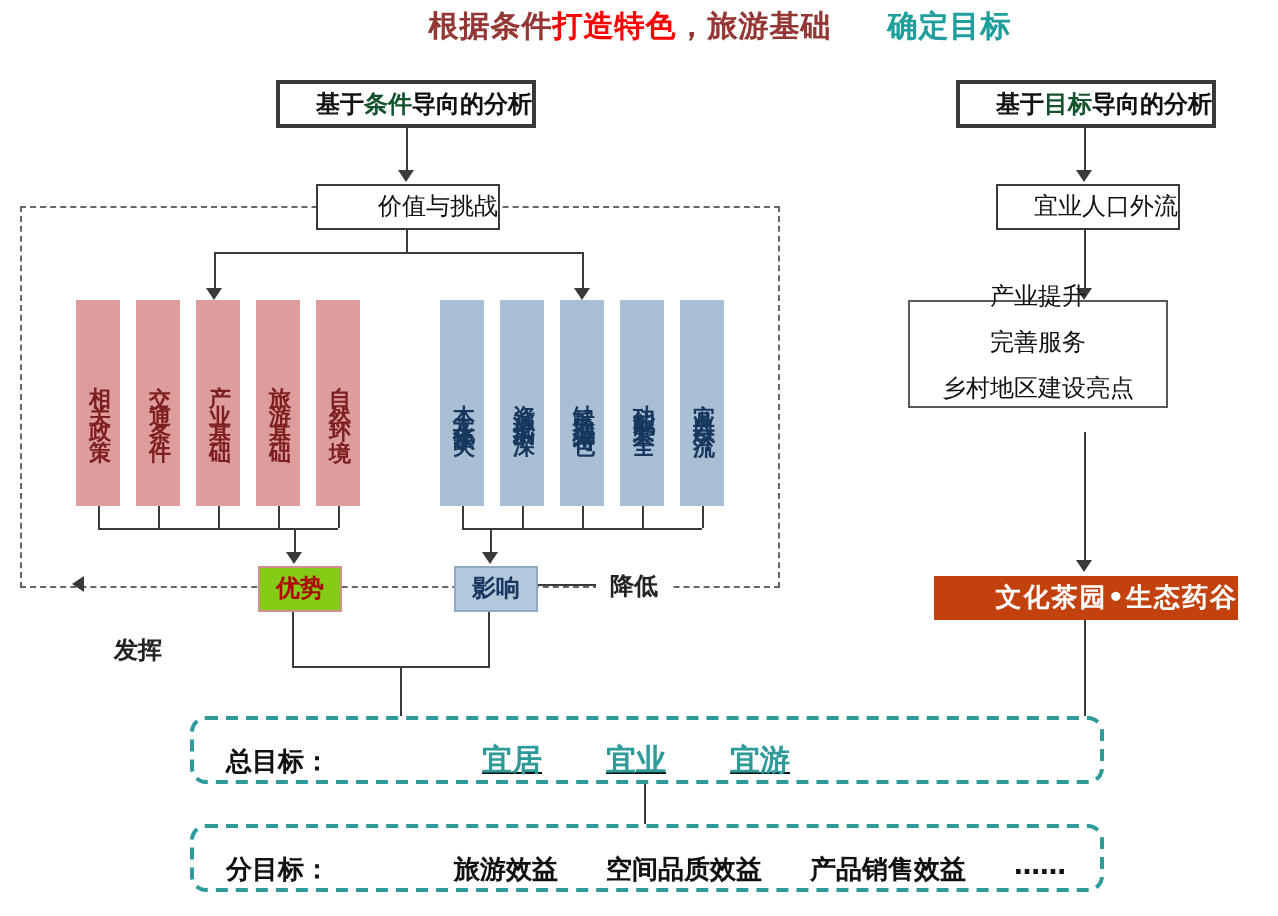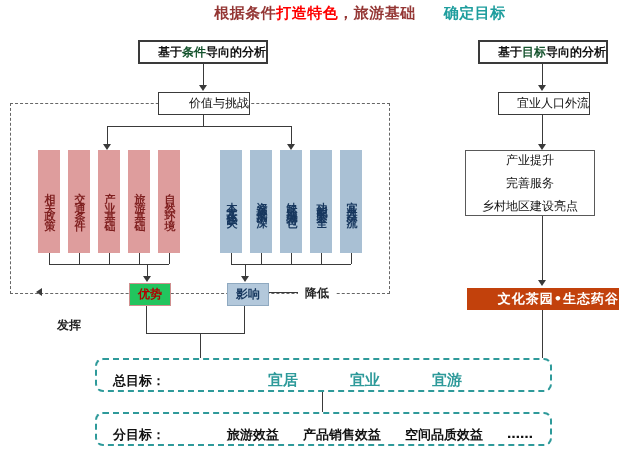--- a/index.html
+++ b/index.html
@@ -32,21 +32,21 @@
               border-left:4px solid transparent; border-right:4px solid transparent;
               border-top:6px solid #3a3a3a; }
   .arr-left { position:absolute; width:0; height:0; z-index:2;
               border-top:4px solid transparent; border-bottom:4px solid transparent;
               border-right:6px solid #3a3a3a; }
   .dashed-rect { position:absolute; border:1.5px dashed #666; z-index:0; }
 
   .tag { position:absolute; z-index:3; background:#fff; padding:0 2px; height:21px;
          display:flex; align-items:center; justify-content:center;
          font-size:12px; font-weight:bold; color:#222; }
-  .adv { background:#22c55e; color:#b00000; border:1px solid #cf8f8f;text-align:center; }
+  .adv { background:#84cc16; color:#b00000; border:1px solid #cf8f8f;text-align:center; }
   .imp { background:#b3c8db; color:#17375e; border:1px solid #8fa9c0; }
 
   .goals { flex-direction:column; gap:6px; border:1px solid #595959; font-size:12px; color:#111; }
   .red-box { background:#c2410c; color:#fff; font-weight:bold; font-size:13px; letter-spacing:1px; border:none; }
 
   .teal-box { position:absolute; box-sizing:border-box; background:#fff; z-index:3;
               border:2px dashed #2e9a9a; border-radius:8px;
               display:flex; align-items:flex-end; font-weight:bold; font-size:13px; color:#111; }
   .teal-box .items { display:flex; }
   .goal-item { color:#2e9a9a; font-size:15px; font-weight:bold; }
@@ -129,46 +129,46 @@
 
   <div class="vline" style="left:146px; top:305px; height:28px;"></div>
   <div class="vline" style="left:244px; top:305px; height:28px;"></div>
   <div class="hline" style="left:146px; top:333px; width:99px;"></div>
   <div class="vline" style="left:200px; top:333px; height:25px;"></div>
 
   <div class="box plain" style="left:498px; top:92px; width:92px; height:23px;">宜业人口外流</div>
   <div class="vline" style="left:542px; top:115px; height:29px;"></div>
   <div class="arr-down" style="left:538px; top:144px;"></div>
 
-  <div class="box goals" style="left:465px; top:150px; width:130px; height:66px;">
+  <div class="box goals" style="left:454px; top:150px; width:130px; height:54px;">
     <div>产业提升</div>
     <div>完善服务</div>
     <div>乡村地区建设亮点</div>
   </div>
 
   <div class="vline" style="left:542px; top:216px; height:64px;"></div>
   <div class="arr-down" style="left:538px; top:280px;"></div>
 
   <div class="box red-box" style="left:467px; top:288px; width:152px; height:22px;">文化茶园•生态药谷</div>
   <div class="vline" style="left:542px; top:310px; height:48px;"></div>
 
   <div class="teal-box" style="left:95px; top:358px; width:457px; height:34px; padding-left:16px;">
     <span>总目标：</span>
-    <span class="items" style="margin-left:103px; gap:52px;">
+    <span class="items" style="margin-left:76px; gap:32px;text-decoration:underline;">
       <span class="goal-item">宜居</span>
       <span class="goal-item">宜业</span>
       <span class="goal-item">宜游</span>
     </span>
   </div>
 
   <div class="vline" style="left:322px; top:392px; height:20px;"></div>
 
   <div class="teal-box" style="left:95px; top:412px; width:457px; height:34px; padding-left:16px;">
     <span>分目标：</span>
     <span class="items" style="margin-left:62px; gap:24px;">
       <span class="sub-item">旅游效益</span>
+      <span class="sub-item">空间品质效益</span>
       <span class="sub-item">产品销售效益</span>
-      <span class="sub-item">空间品质效益</span>
       <span class="sub-item">……</span>
     </span>
   </div>
 
 </div>
 
 </body></html>

